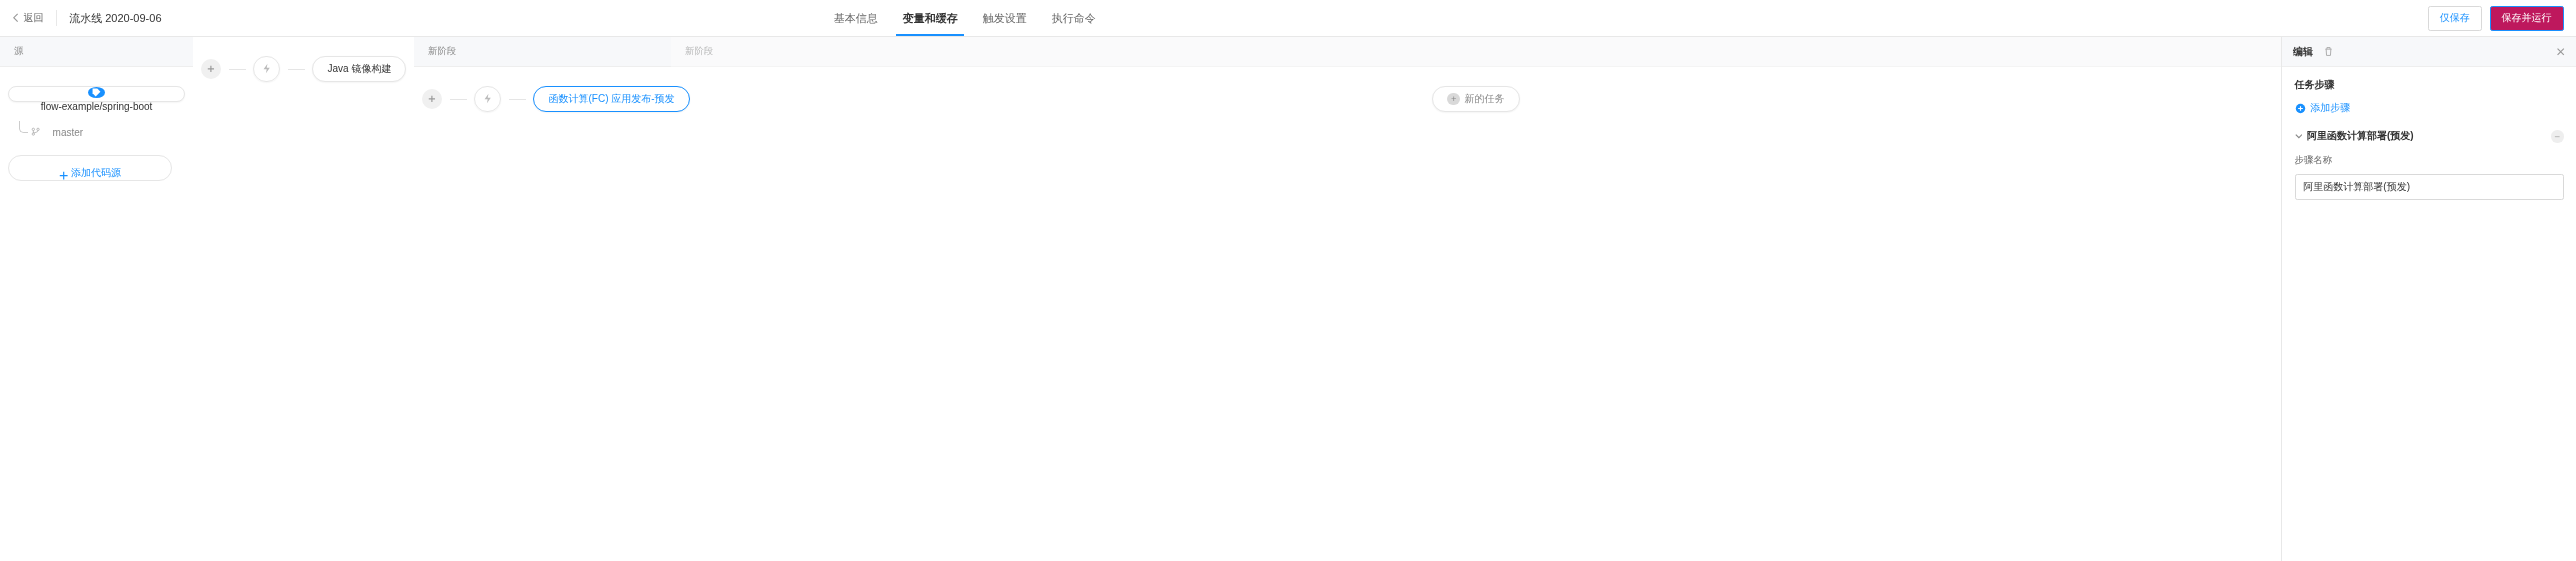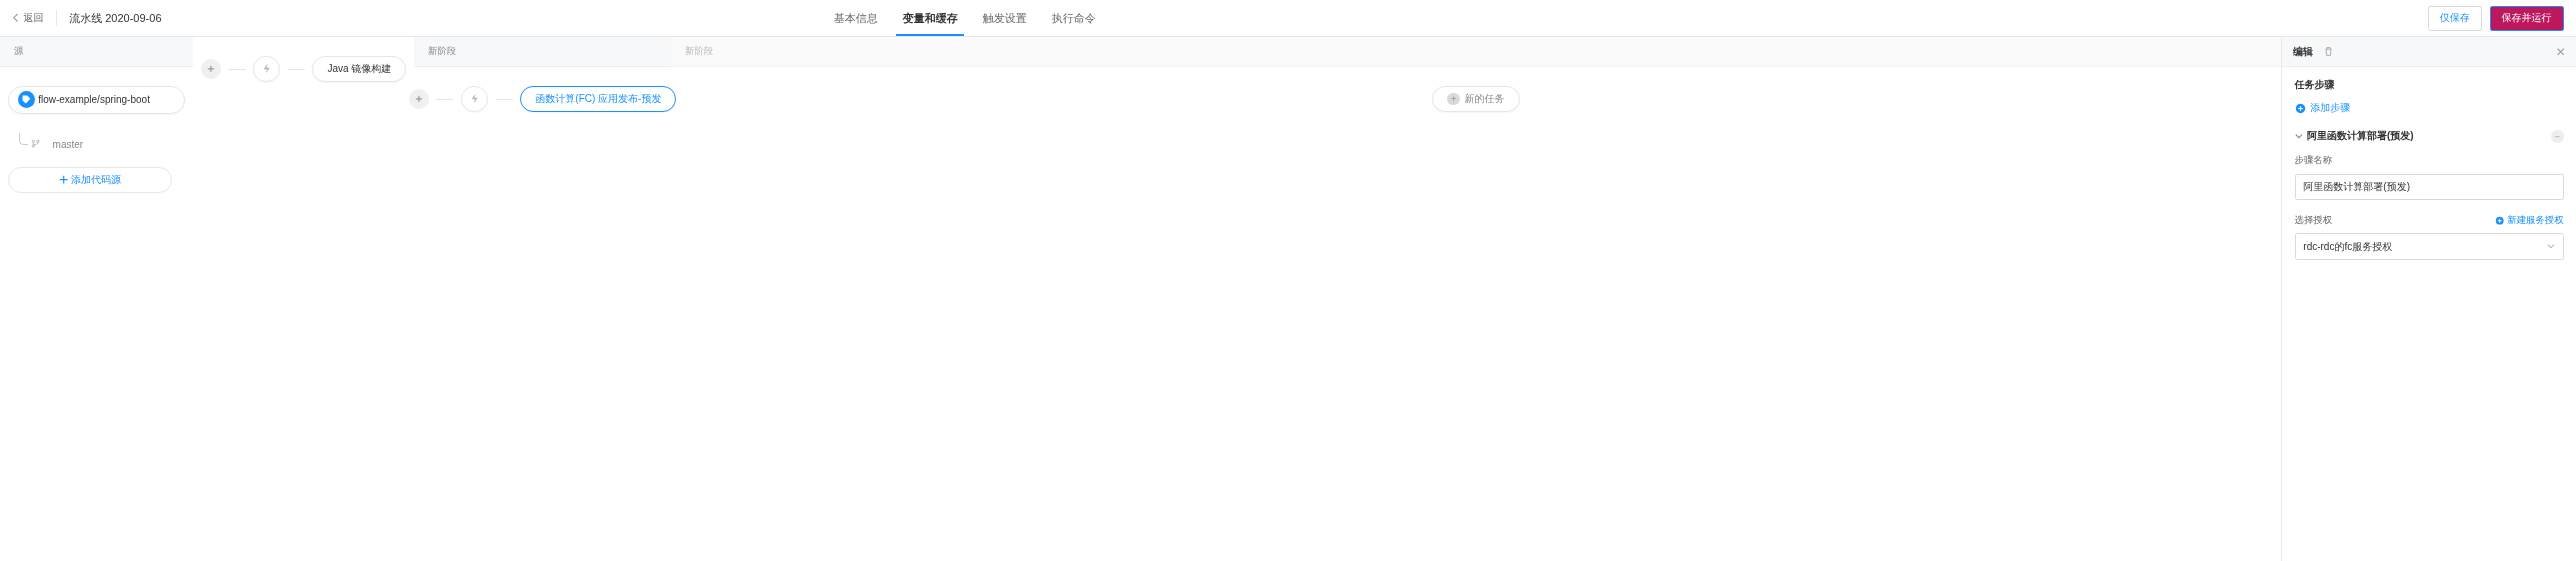--- a/index.html
+++ b/index.html
@@ -28,26 +28,26 @@
 .stage-col { flex: 0 0 auto; }
 .stage-col.source { width: 193px; }
 .stage-col.exec { width: 221px; }
 .stage-col.stage-new { width: 257px; }
 .stage-col.stage-last { flex: 1; min-width: 234px; }
 .stage-header { height: 30px; background: #f7f8fa; border-bottom: 0.8px solid #eee; display: flex; align-items: center; padding: 0 14px; color: #8c8c8c; font-size: 9.4px; }
 .stage-header.light { opacity: 0.6; }
 .stage-body { padding: 18.7px 7.8px; position: relative; }
 
 
-.source-chip { display: flex; align-items: center; gap: 3px; height: 28px; padding: 0 9.4px; border: 0.8px solid #e6e6e6; border-radius: 14px; background: #fff; box-shadow: 0 0.8px 1.6px rgba(0,0,0,0.05); }
+.source-chip { display: flex; align-items: center; gap: 3px; height: 16px; padding: 0 9.4px; border: 0.8px solid #e6e6e6; border-radius: 14px; background: #fff; box-shadow: 0 0.8px 1.6px rgba(0,0,0,0.05); flex-direction: column; }
 .source-chip .logo { width: 17px; height: 17px; border-radius: 50%; background: #1890ff; display: flex; align-items: center; justify-content: center; color: #fff; font-weight: 700; font-size: 9.4px; }
 .branch-row { display: flex; align-items: center; gap: 12px; color: #888; padding-left: 23.4px; margin-top: 25px; position: relative; }
 .branch-row::before { content: ""; position: absolute; left: 11px; top: -6.2px; width: 7.8px; height: 11px; border-left: 0.8px solid #ccc; border-bottom: 0.8px solid #ccc; border-bottom-left-radius: 4.7px; }
-.add-source-btn { margin-top: 17px; display: flex; align-items: center; justify-content: center; gap: 3.1px; height: 26.5px; width: 164px; border: 0.8px solid #e6e6e6; border-radius: 13.3px; color: #1890ff; cursor: pointer; background: #fff; }
-.node-row { display: flex; align-items: center; gap: 7.8px; justify-content: center; }
+.add-source-btn { margin-top: 17px; display: flex; align-items: flex-end; justify-content: center; gap: 3.1px; height: 26.5px; width: 164px; border: 0.8px solid #e6e6e6; border-radius: 13.3px; color: #1890ff; cursor: pointer; background: #fff; }
+.node-row { display: flex; align-items: center; gap: 7.8px; }
 .plus-circle { width: 20px; height: 20px; border-radius: 50%; background: #f0f0f0; display: flex; align-items: center; justify-content: center; color: #999; cursor: pointer; flex: 0 0 auto; }
 .flash-circle { width: 26.5px; height: 26.5px; border-radius: 50%; border: 0.8px solid #e6e6e6; display: flex; align-items: center; justify-content: center; color: #888; cursor: pointer; flex: 0 0 auto; box-shadow: 0 0.8px 1.6px rgba(0,0,0,0.05); }
 .task-pill { height: 26.5px; padding: 0 14px; border: 0.8px solid #e6e6e6; border-radius: 13.3px; display: inline-flex; align-items: center; justify-content: center; cursor: pointer; color: #333; background: #fff; font-size: 10px; box-shadow: 0 0.8px 1.6px rgba(0,0,0,0.05); white-space: nowrap; }
 .task-pill.active { border-color: #1890ff; color: #1890ff; }
 .task-pill.ghost { color: #888; display: inline-flex; gap: 4.7px; }
 .task-pill .dot { width: 12.5px; height: 12.5px; border-radius: 50%; background: #d9d9d9; display: inline-flex; align-items: center; justify-content: center; color: #888; font-size: 9.4px; }
 .connector { width: 17px; height: 0.8px; background: #e5e5e5; flex: 0 0 auto; }
 
 
 .panel-head { height: 30px; display: flex; align-items: center; justify-content: space-between; padding: 0 11px; background: #f7f8fa; border-bottom: 0.8px solid #eee; font-size: 10px; font-weight: 600; }
@@ -231,38 +231,16 @@
         <span class="minus">−</span>
       </div>
 
       <div class="form-group">
         <div class="form-label-row">
           <span class="form-label">步骤名称</span>
         </div>
         <input class="text-input" type="text" value="阿里函数计算部署(预发)" style="">
       </div>
 
-      <div class="form-group">
-        <div class="form-label-row">
-          <span class="form-label">选择授权</span>
-          <span class="link-sm">
-            <span>
-              <svg width="9.4" height="9.4" viewBox="0 0 12 12">
-                  <circle cx="6" cy="6" r="5" fill="#1890ff"></circle>
-                  <path d="M6 3.5 V8.5 M3.5 6 H8.5" stroke="#fff" stroke-width="1.3"></path>
-                </svg>
-            </span>
-            <span>新建服务授权</span>
-          </span>
-        </div>
-        <div class="select-ctl">
-          <span>rdc-rdc的fc服务授权</span>
-          <span class="chev">
-            <svg width="7.8" height="6.2" viewBox="0 0 10 8">
-                <path d="M1 2 L5 6 L9 2" stroke="#bbb" stroke-width="1.5" fill="none"></path>
-              </svg>
-          </span>
-        </div>
-      </div>
     </div>
   </div>
 </div>
 
 
 </body></html>

